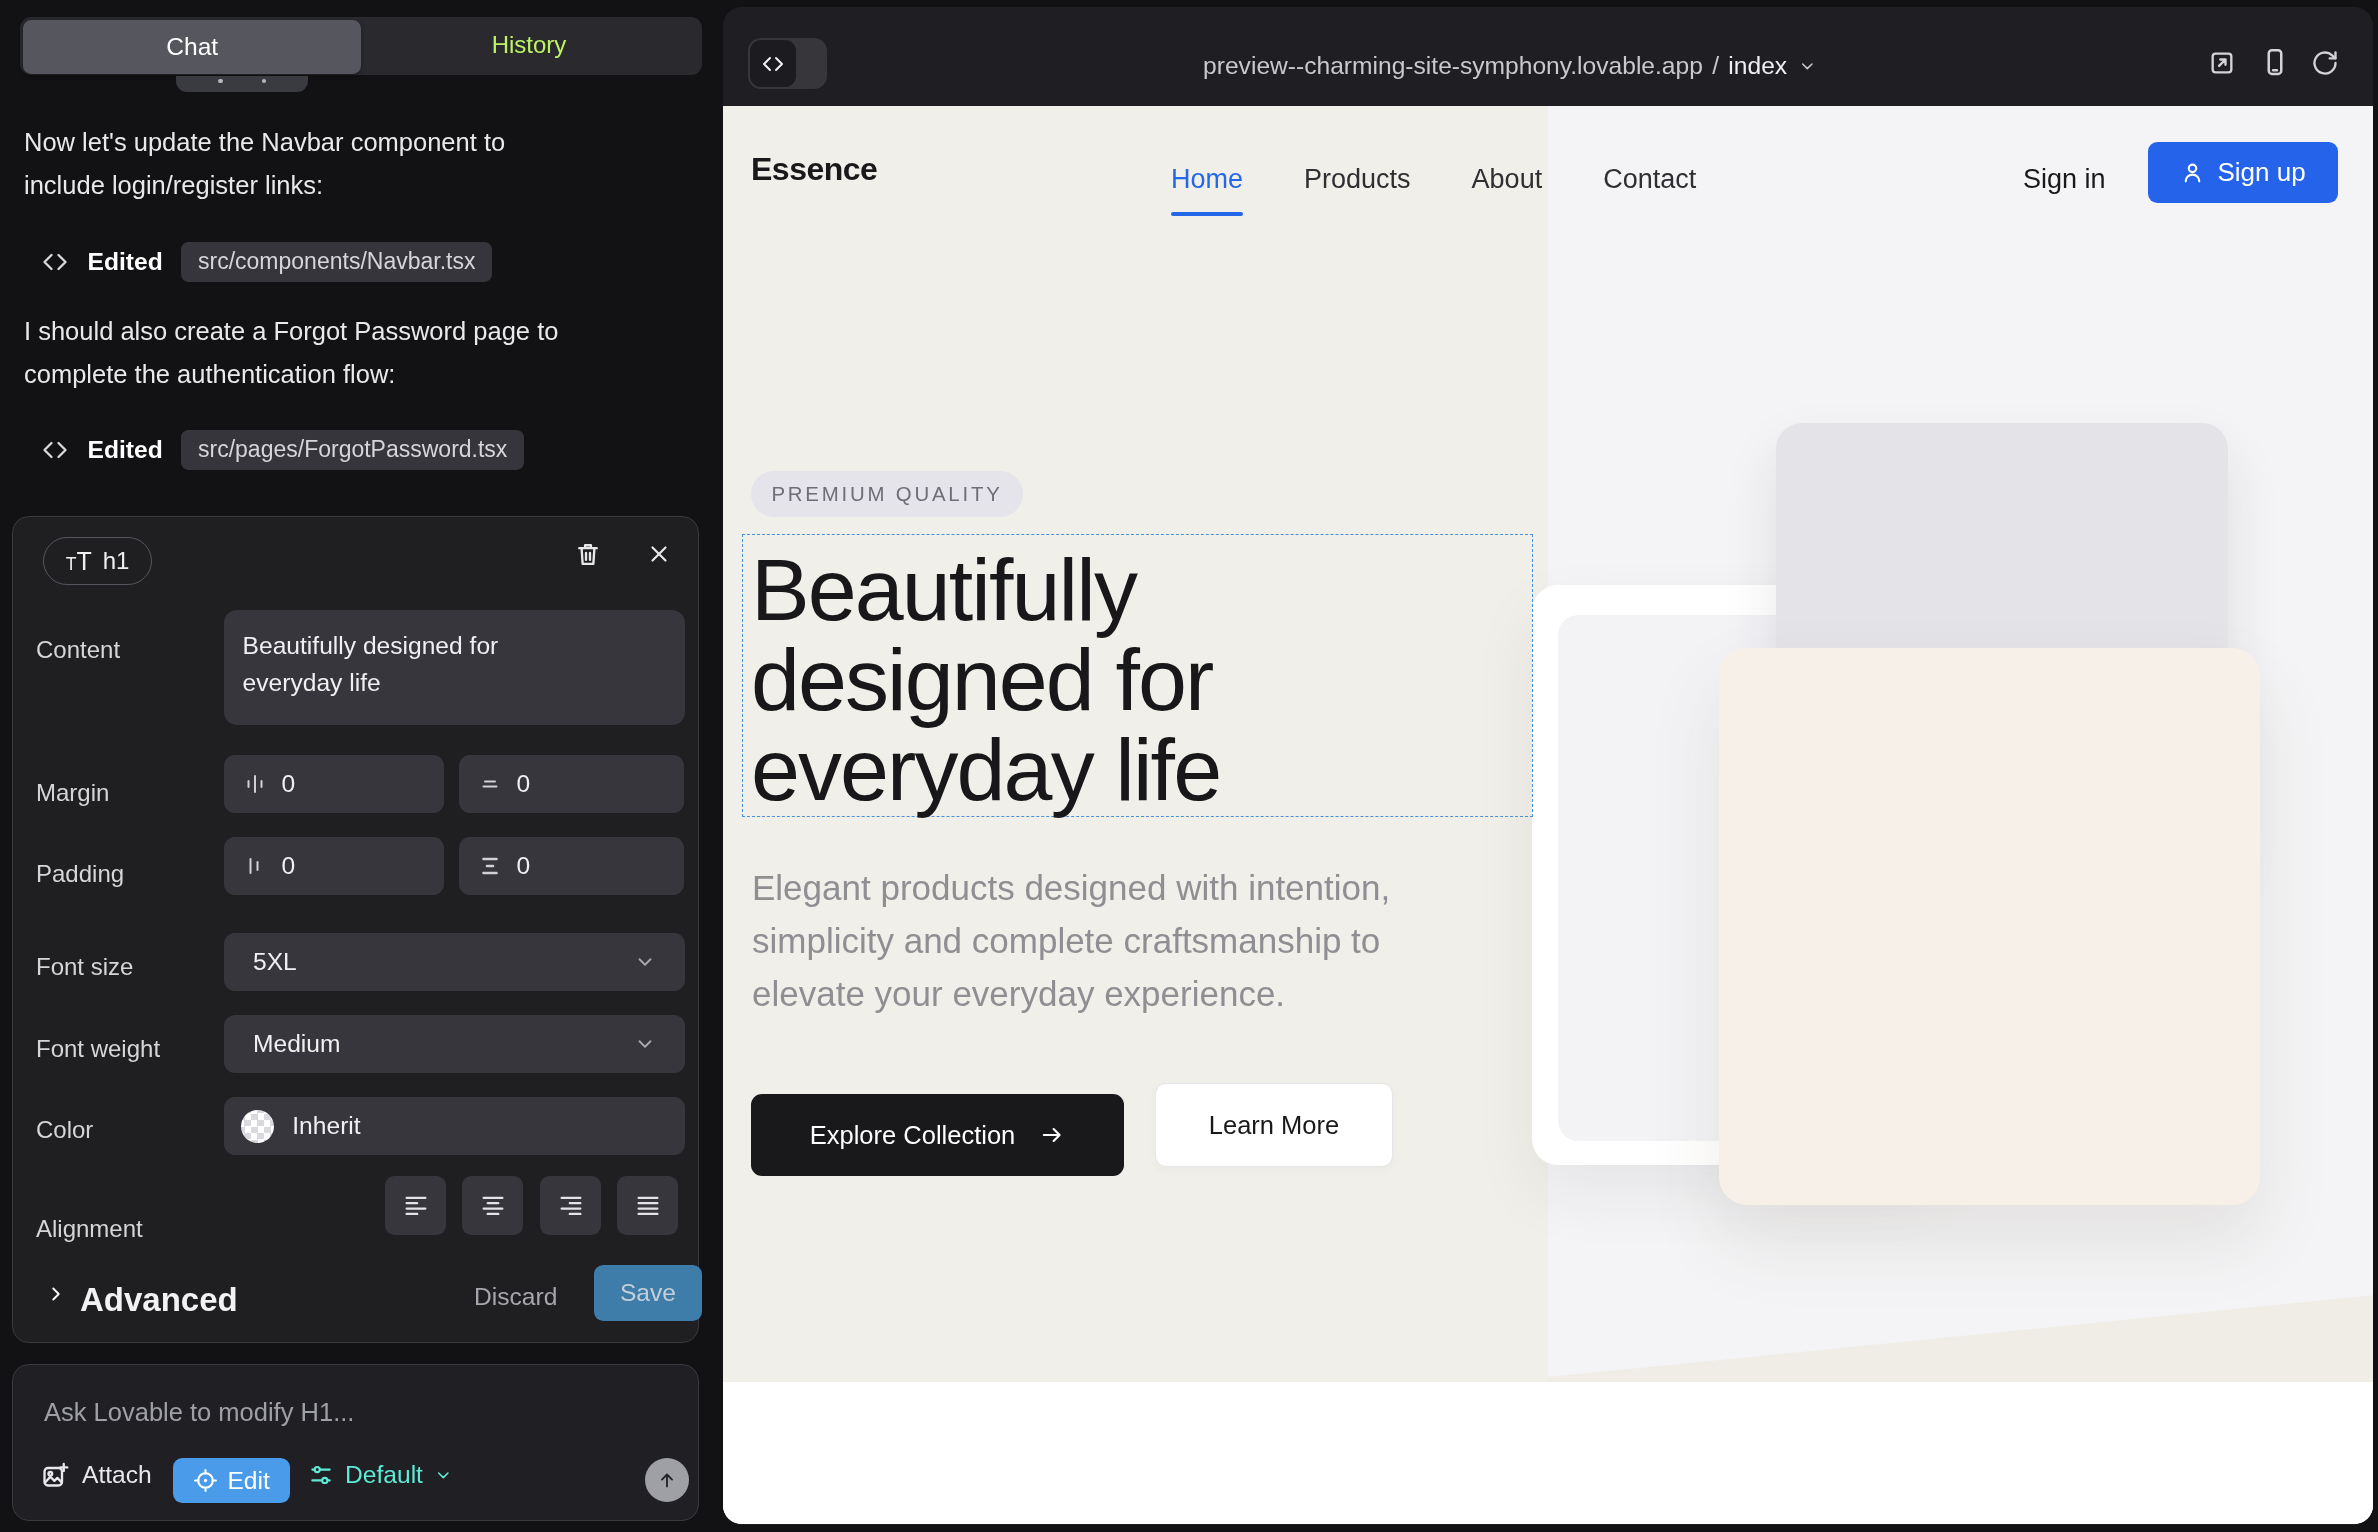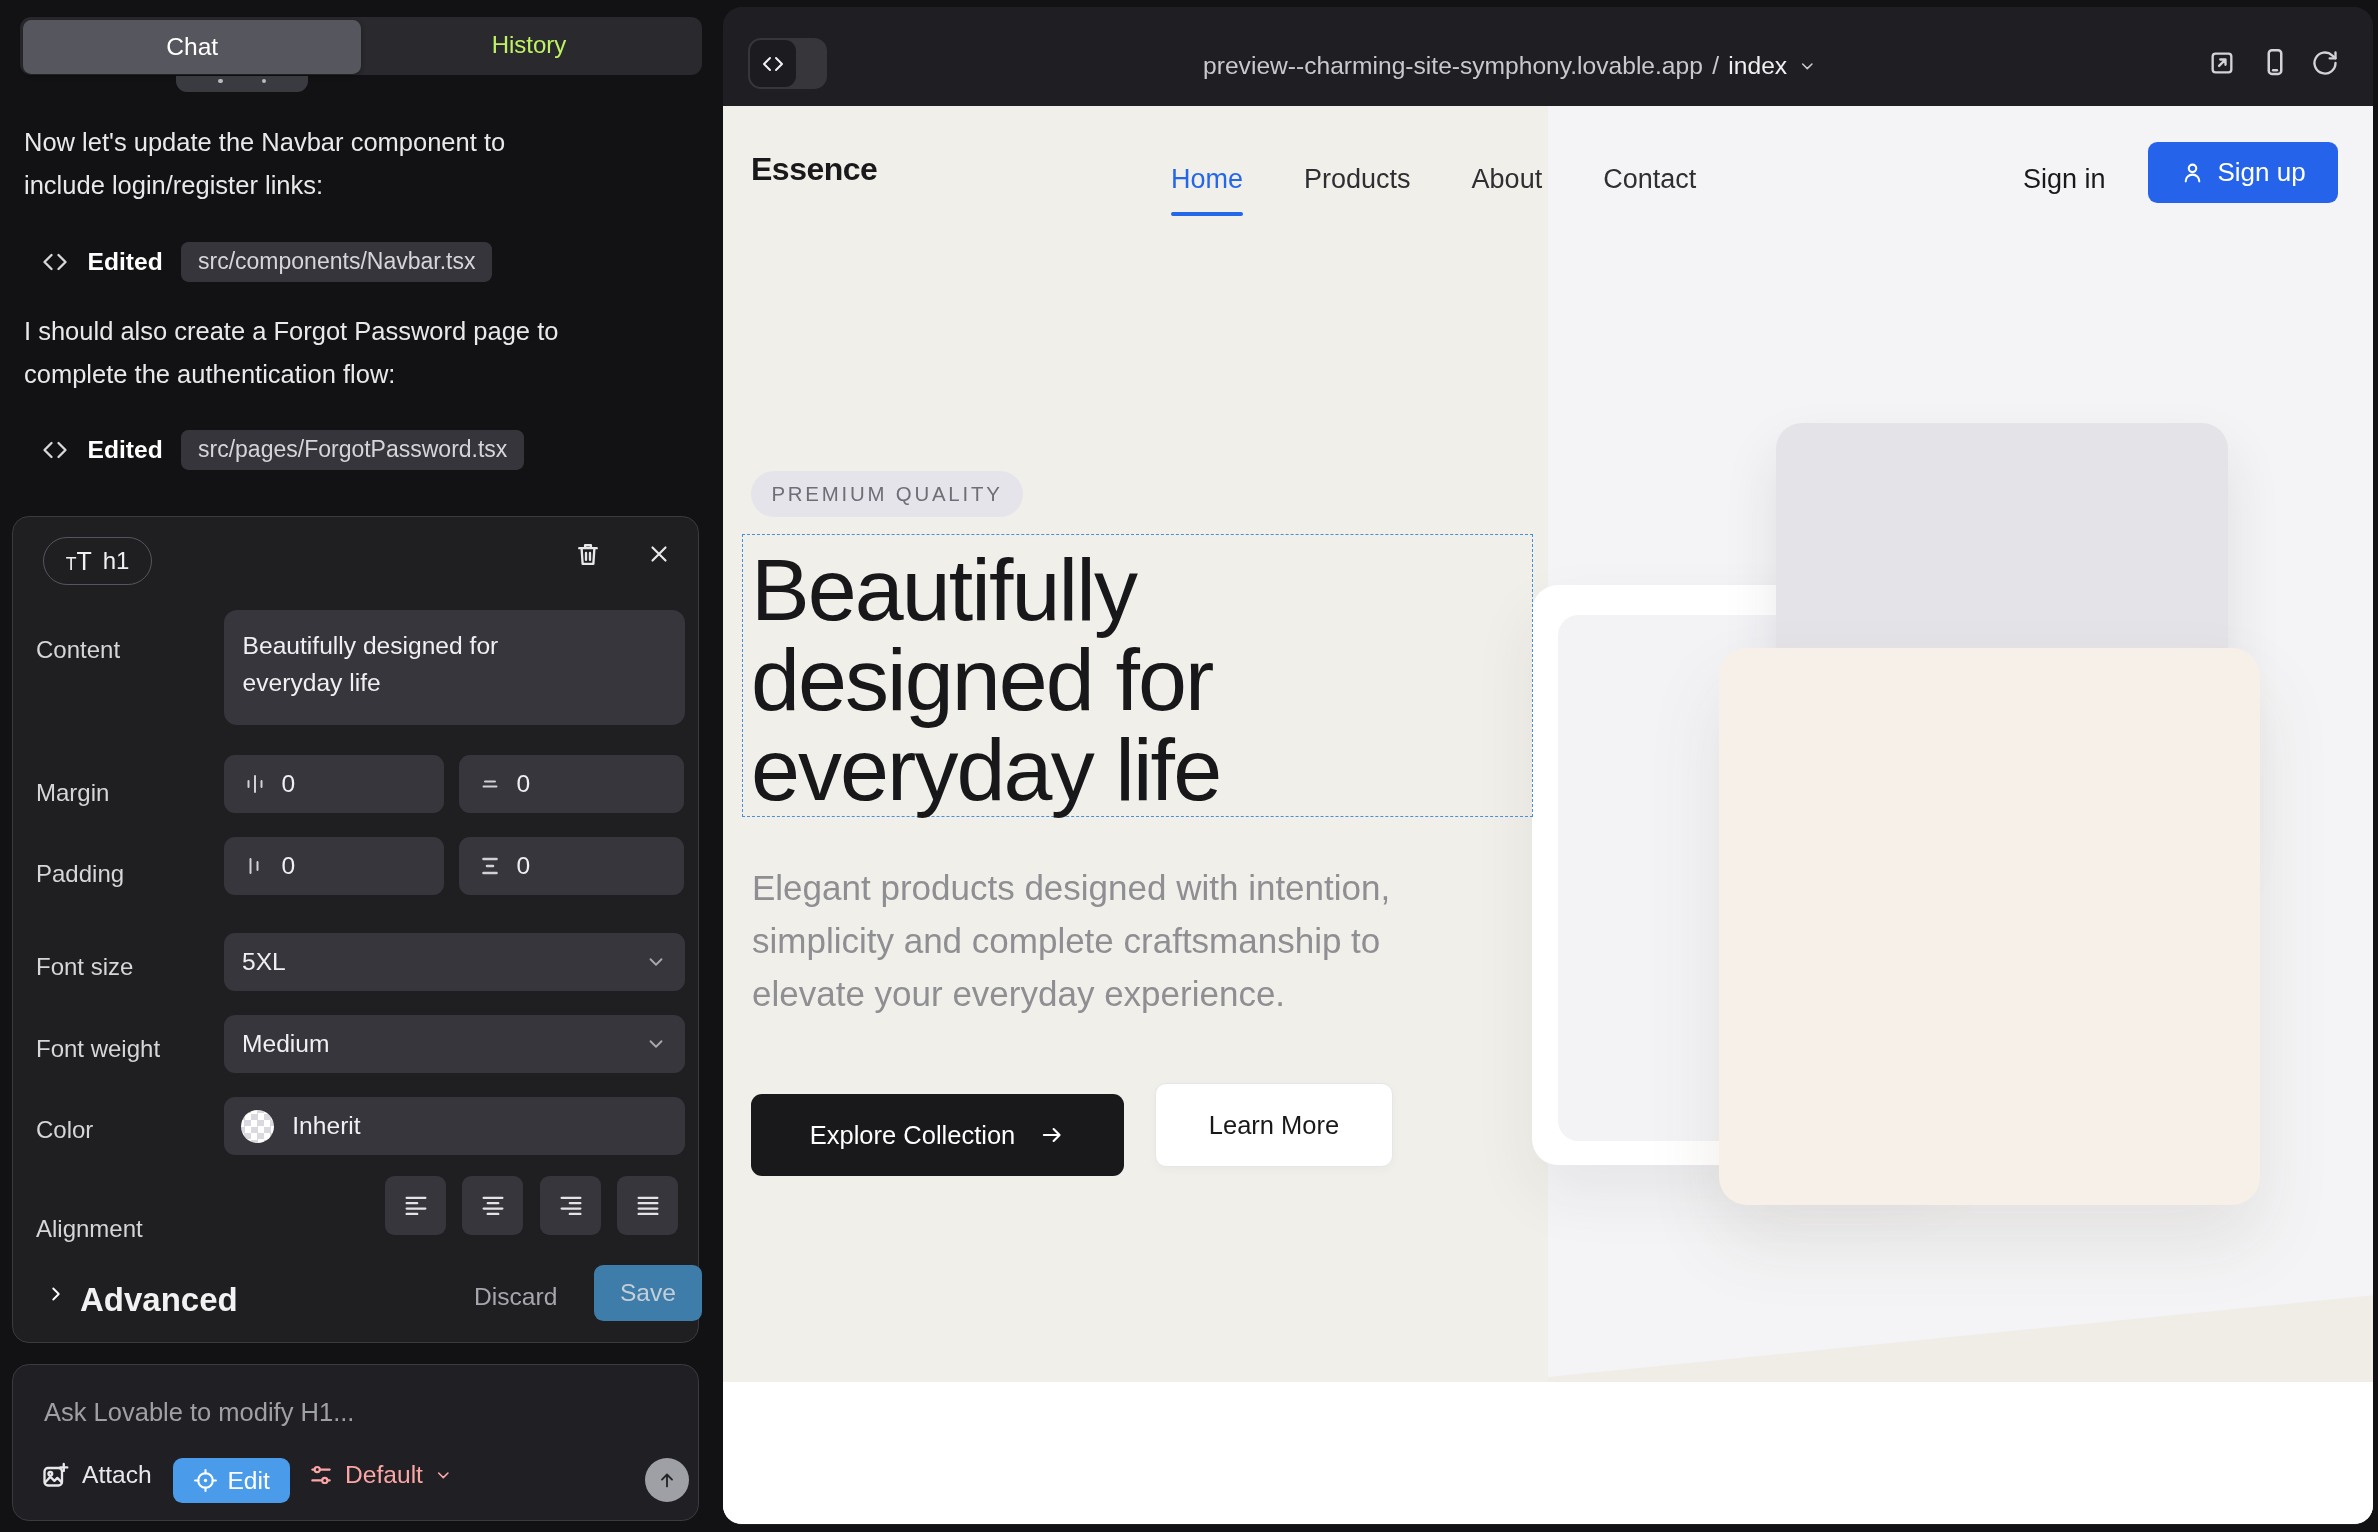--- a/index.html
+++ b/index.html
@@ -40,21 +40,21 @@
   .flabel{position:absolute;left:23px;color:#d6d6d8;font-size:24px;font-weight:500;}
   .content-box{position:absolute;left:211px;top:93px;width:461px;height:115px;background:#36363c;border-radius:13px;
     padding:16.7px 18.6px;color:#f0f0f2;font-size:24.6px;line-height:37px;}
   .content-box span{display:block;}
   .mini-input{position:absolute;height:58px;background:#36363c;border-radius:11px;display:flex;align-items:center;
     gap:15px;padding-left:18.6px;color:#f0f0f2;font-size:24.6px;}
   .mini-input .ic{color:#d0d0d5;}
   .mx{left:211px;top:238px;width:220px;} .my{left:446px;top:238px;width:225px;}
   .px{left:211px;top:320px;width:220px;} .py{left:446px;top:320px;width:225px;}
   .select{position:absolute;left:211px;width:461px;height:58px;background:#36363c;border-radius:11px;
-    display:flex;align-items:center;padding:0 18px;color:#f0f0f2;font-size:24.6px;}
+    display:flex;align-items:center;padding:0 29px;color:#f0f0f2;font-size:24.6px;}
   .select .chev{margin-left:auto;color:#a8a8ae;}
   .sel-size{top:416px;} .sel-weight{top:498px;}
   .color-field{position:absolute;left:211px;top:580px;width:461px;height:58px;background:#36363c;border-radius:11px;
     display:flex;align-items:center;gap:18.6px;padding-left:16.7px;color:#f0f0f2;font-size:24.6px;}
   .swatch{width:33px;height:33px;border-radius:50%;
     background:repeating-conic-gradient(#d9d9df 0% 25%, #ffffff 0% 50%) 50%/13px 13px;}
   .align-btn{position:absolute;top:659px;width:61px;height:59px;background:#36363c;border-radius:9.3px;
     display:flex;align-items:center;justify-content:center;color:#e4e4e7;cursor:pointer;}
   .al1{left:372px;} .al2{left:449px;} .al3{left:527px;} .al4{left:604px;}
   .adv-chev{position:absolute;left:32px;top:766px;color:#ffffff;}
@@ -64,21 +64,21 @@
     display:flex;align-items:center;justify-content:center;color:#c3cfd8;font-size:24.6px;cursor:pointer;}
 
   
   .composer{position:absolute;left:12px;top:1364px;width:687px;height:157px;background:#202024;
     border:0.9px solid #3a3a41;border-radius:16.7px;}
   .prompt{position:absolute;left:31px;top:33px;color:#9fa0a6;font-size:25.5px;}
   .attach{position:absolute;left:28px;top:96px;display:flex;align-items:center;gap:13px;color:#e8e8ea;
     font-size:24.6px;cursor:pointer;}
   .edit-pill{position:absolute;left:160px;top:93px;width:117px;height:45px;background:#4a9ceb;border-radius:9.3px;
     display:flex;align-items:center;justify-content:center;gap:9.3px;color:#fff;font-size:24.6px;font-weight:500;cursor:pointer;}
-  .mode{position:absolute;left:295px;top:96px;display:flex;align-items:center;gap:11px;color:#fca5a5;
+  .mode{position:absolute;left:295px;top:96px;display:flex;align-items:center;gap:11px;color:#5eead4;
     font-size:24.6px;cursor:pointer;}
   .send{position:absolute;left:632px;top:93px;width:44px;height:44px;border-radius:50%;background:#9fa0a5;
     display:flex;align-items:center;justify-content:center;color:#232327;cursor:pointer;}
 
   
   .frame{position:absolute;left:723px;top:7.4px;width:1650px;height:1518px;background:#1f1f23;border-radius:18.6px;}
   .toggle{position:absolute;left:25px;top:31px;width:79px;height:51px;background:#36363b;border-radius:13px;cursor:pointer;}
   .toggle-inner{position:absolute;left:1.9px;top:1.9px;width:46px;height:47px;background:#1c1c20;border-radius:11px;
     display:flex;align-items:center;justify-content:center;color:#f2f2f4;}
   .url-row{position:absolute;left:0;right:76px;top:45px;display:flex;align-items:center;justify-content:center;gap:9.3px;}

